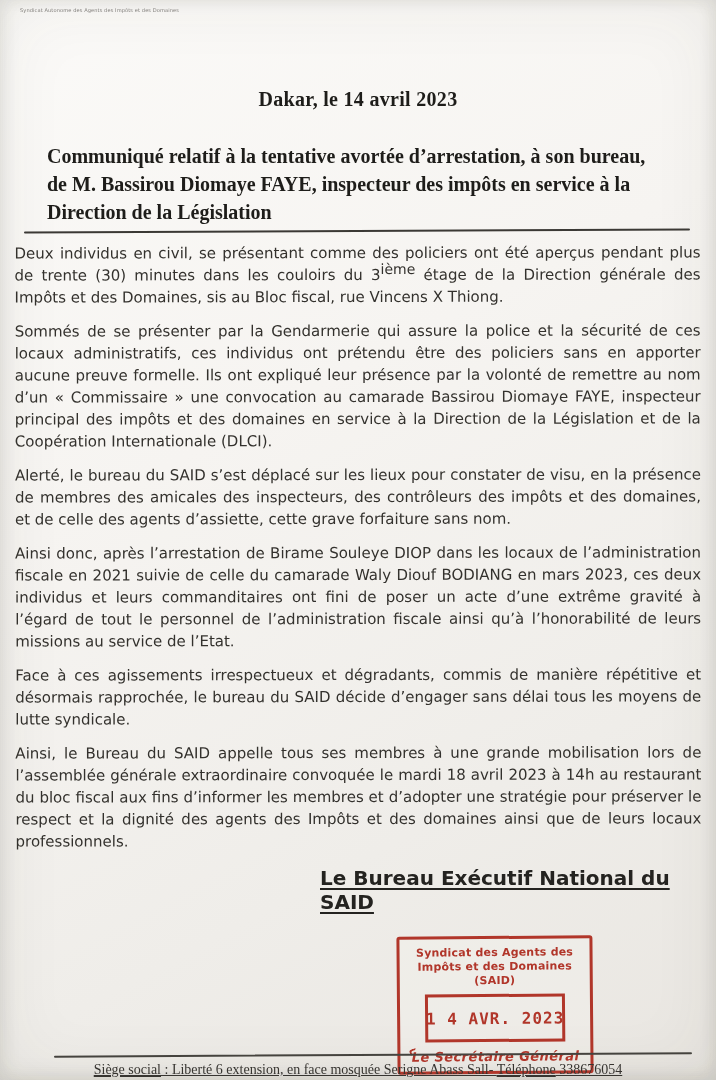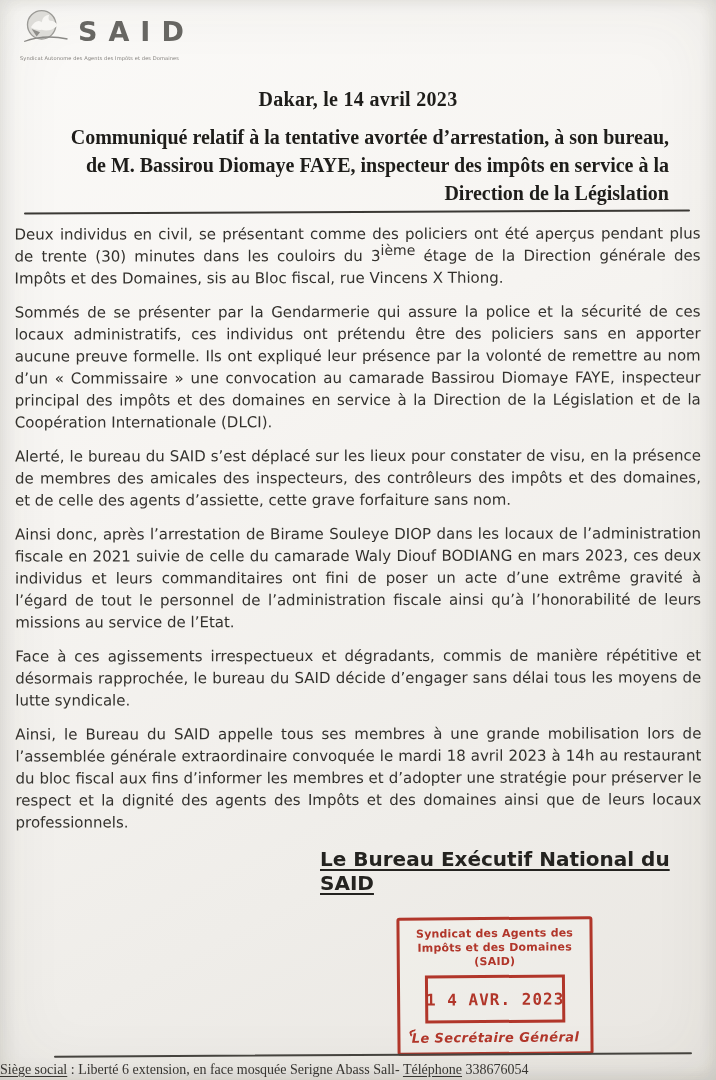--- a/index.html
+++ b/index.html
@@ -35,23 +35,23 @@
 
   
   .dateline {
     padding-top: 88px;
     text-align: center;
     font-family: "Liberation Serif", serif;
     font-weight: bold; font-size: 20px; color: #1e1d1a;
     letter-spacing: 0.3px;
   }
   .doc-title {
-    margin: 12px auto 0;
+    margin: 31px auto 0;
     max-width: 622px;
-    text-align: right;
+    text-align: left;
     font-family: "Liberation Serif", serif;
     font-weight: bold; font-size: 20px; line-height: 28px;
     color: #1e1d1a;
   }
   .title-rule {
     margin: 4px 26px 0 24px;
     height: 2px; background: #3b3935;
     transform: rotate(-0.25deg);
     border-radius: 2px;
   }
@@ -117,49 +117,39 @@
     width: 8px; height: 7px;
     border: 2px solid #b1362a;
     border-color: #b1362a transparent transparent #b1362a;
     border-radius: 60% 40% 10% 60%;
     transform: rotate(-18deg);
   }
 
   
   .footer {
     position: absolute; left: 0; right: 0; bottom: 1px;
+    text-align: center;
     font-family: "Liberation Serif", serif;
-    font-size: 14px; color: #363430;
+    font-size: 14px; color: #363430; text-decoration: underline;
   }
   .footer-rule {
     margin: 0 24px 4px 54px;
     height: 2px; background: #45433e;
     transform: rotate(-0.3deg);
     border-radius: 2px;
   }
   .footer-line { line-height: 19px; }
   .u { text-decoration: underline; text-underline-offset: 2px; }
 </style>
 </head>
 <body>
 
 <div class="page">
 
   <div class="logo">
-    <div class="logo-row">
-      <span>
-        <svg width="50" height="44" viewBox="0 0 60 52" aria-hidden="true">
-          <circle cx="26" cy="21" r="17" fill="#dddcd8" stroke="#9b9a96" stroke-width="1.6"></circle>
-          <path d="M13 24 q7 -11 13 -6 q1 -8 9 -9 q-2 6 1 7 q7 0 9 6 q-9 8 -19 5 q-8 1 -13 -3 z" fill="#f7f6f3"></path>
-          <path d="M14 26 l10 4 l-4 5 z" fill="#8f8e8a"></path>
-          <path d="M5 41 q24 -9 52 -3" stroke="#8a8986" stroke-width="1.6" fill="none"></path>
-        </svg>
-      </span>
-      <span class="logo-acronym">SAID</span>
-    </div>
     <div class="logo-subtitle">Syndicat Autonome des Agents des Impôts et des Domaines</div>
   </div>
 
   <div class="dateline">Dakar, le 14 avril 2023</div>
 
   <h1 class="doc-title">Communiqué relatif à la tentative avortée d’arrestation, à son bureau, de M. Bassirou Diomaye FAYE, inspecteur des impôts en service à la Direction de la Législation</h1>
   <div class="title-rule"></div>
 
   <div class="body-text">
     <p><span>Deux individus en civil, se présentant comme des policiers ont été aperçus pendant plus de trente (30) minutes dans les couloirs du 3</span><sup>ième</sup><span> étage de la Direction générale des Impôts et des Domaines, sis au Bloc fiscal, rue Vincens X Thiong.</span></p>

